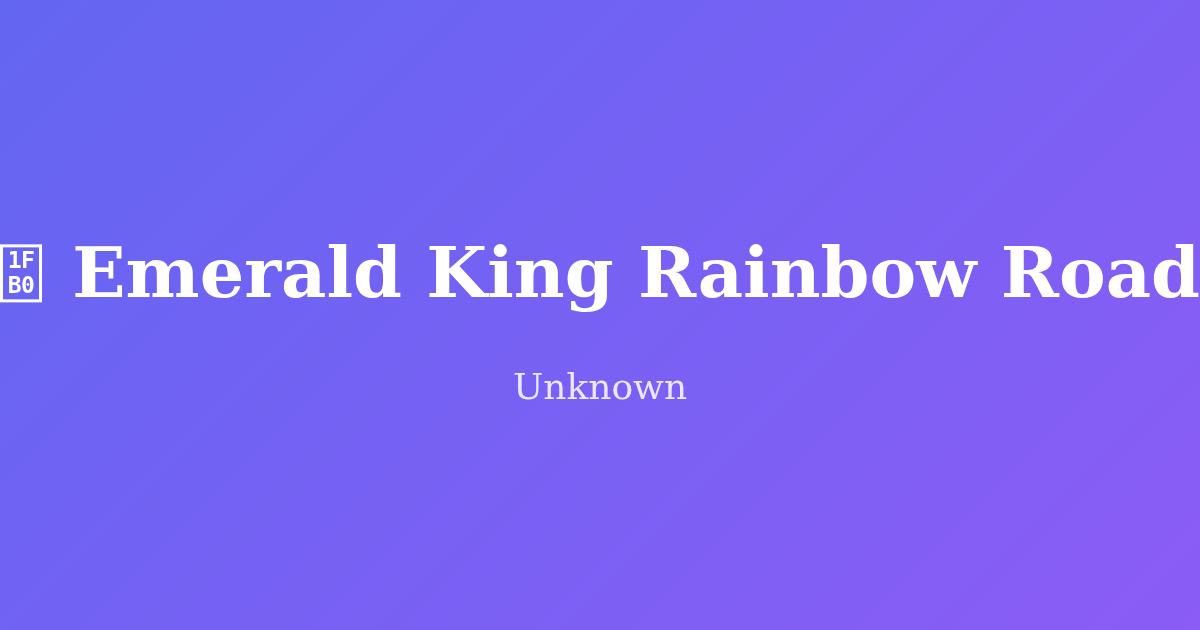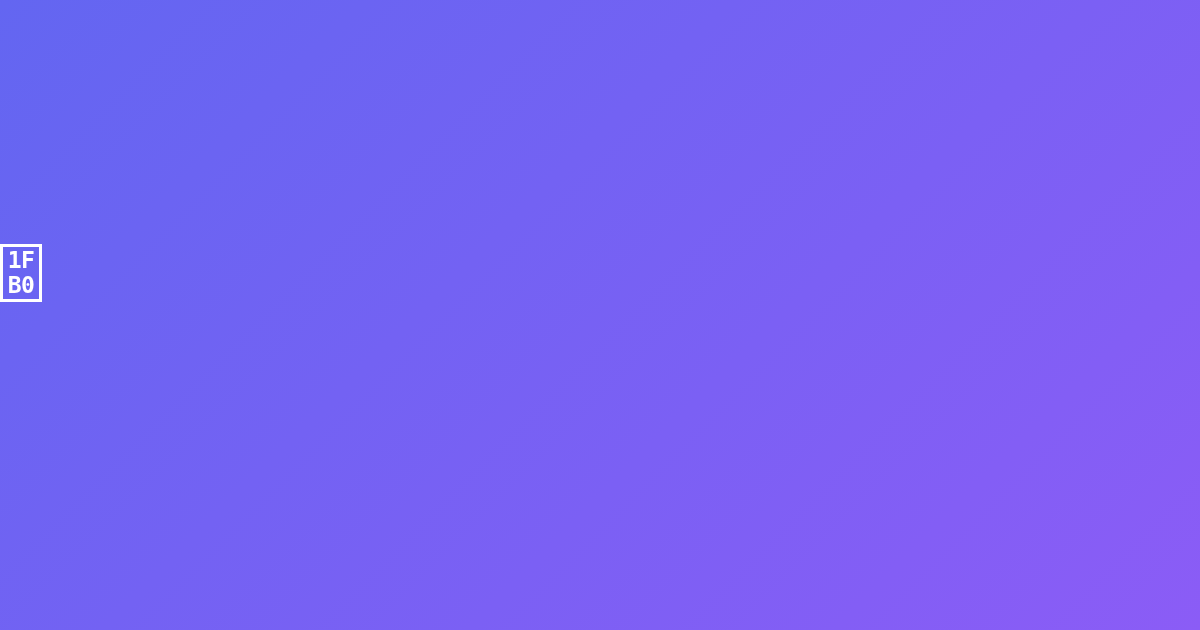--- a/index.html
+++ b/index.html
@@ -110,17 +110,19 @@
 </head>
 <body>
 
 <div class="og-card">
 
   <div class="title-row">
     <span class="tofu" title="U+1F3B0">
       <span>1F</span>
       <span>B0</span>
     </span>
+    <h1 class="title-text">Emerald King Rainbow Road</h1>
   </div>
 
+  <div class="subtitle">Unknown</div>
 
 
 </div>
 
 </body></html>

